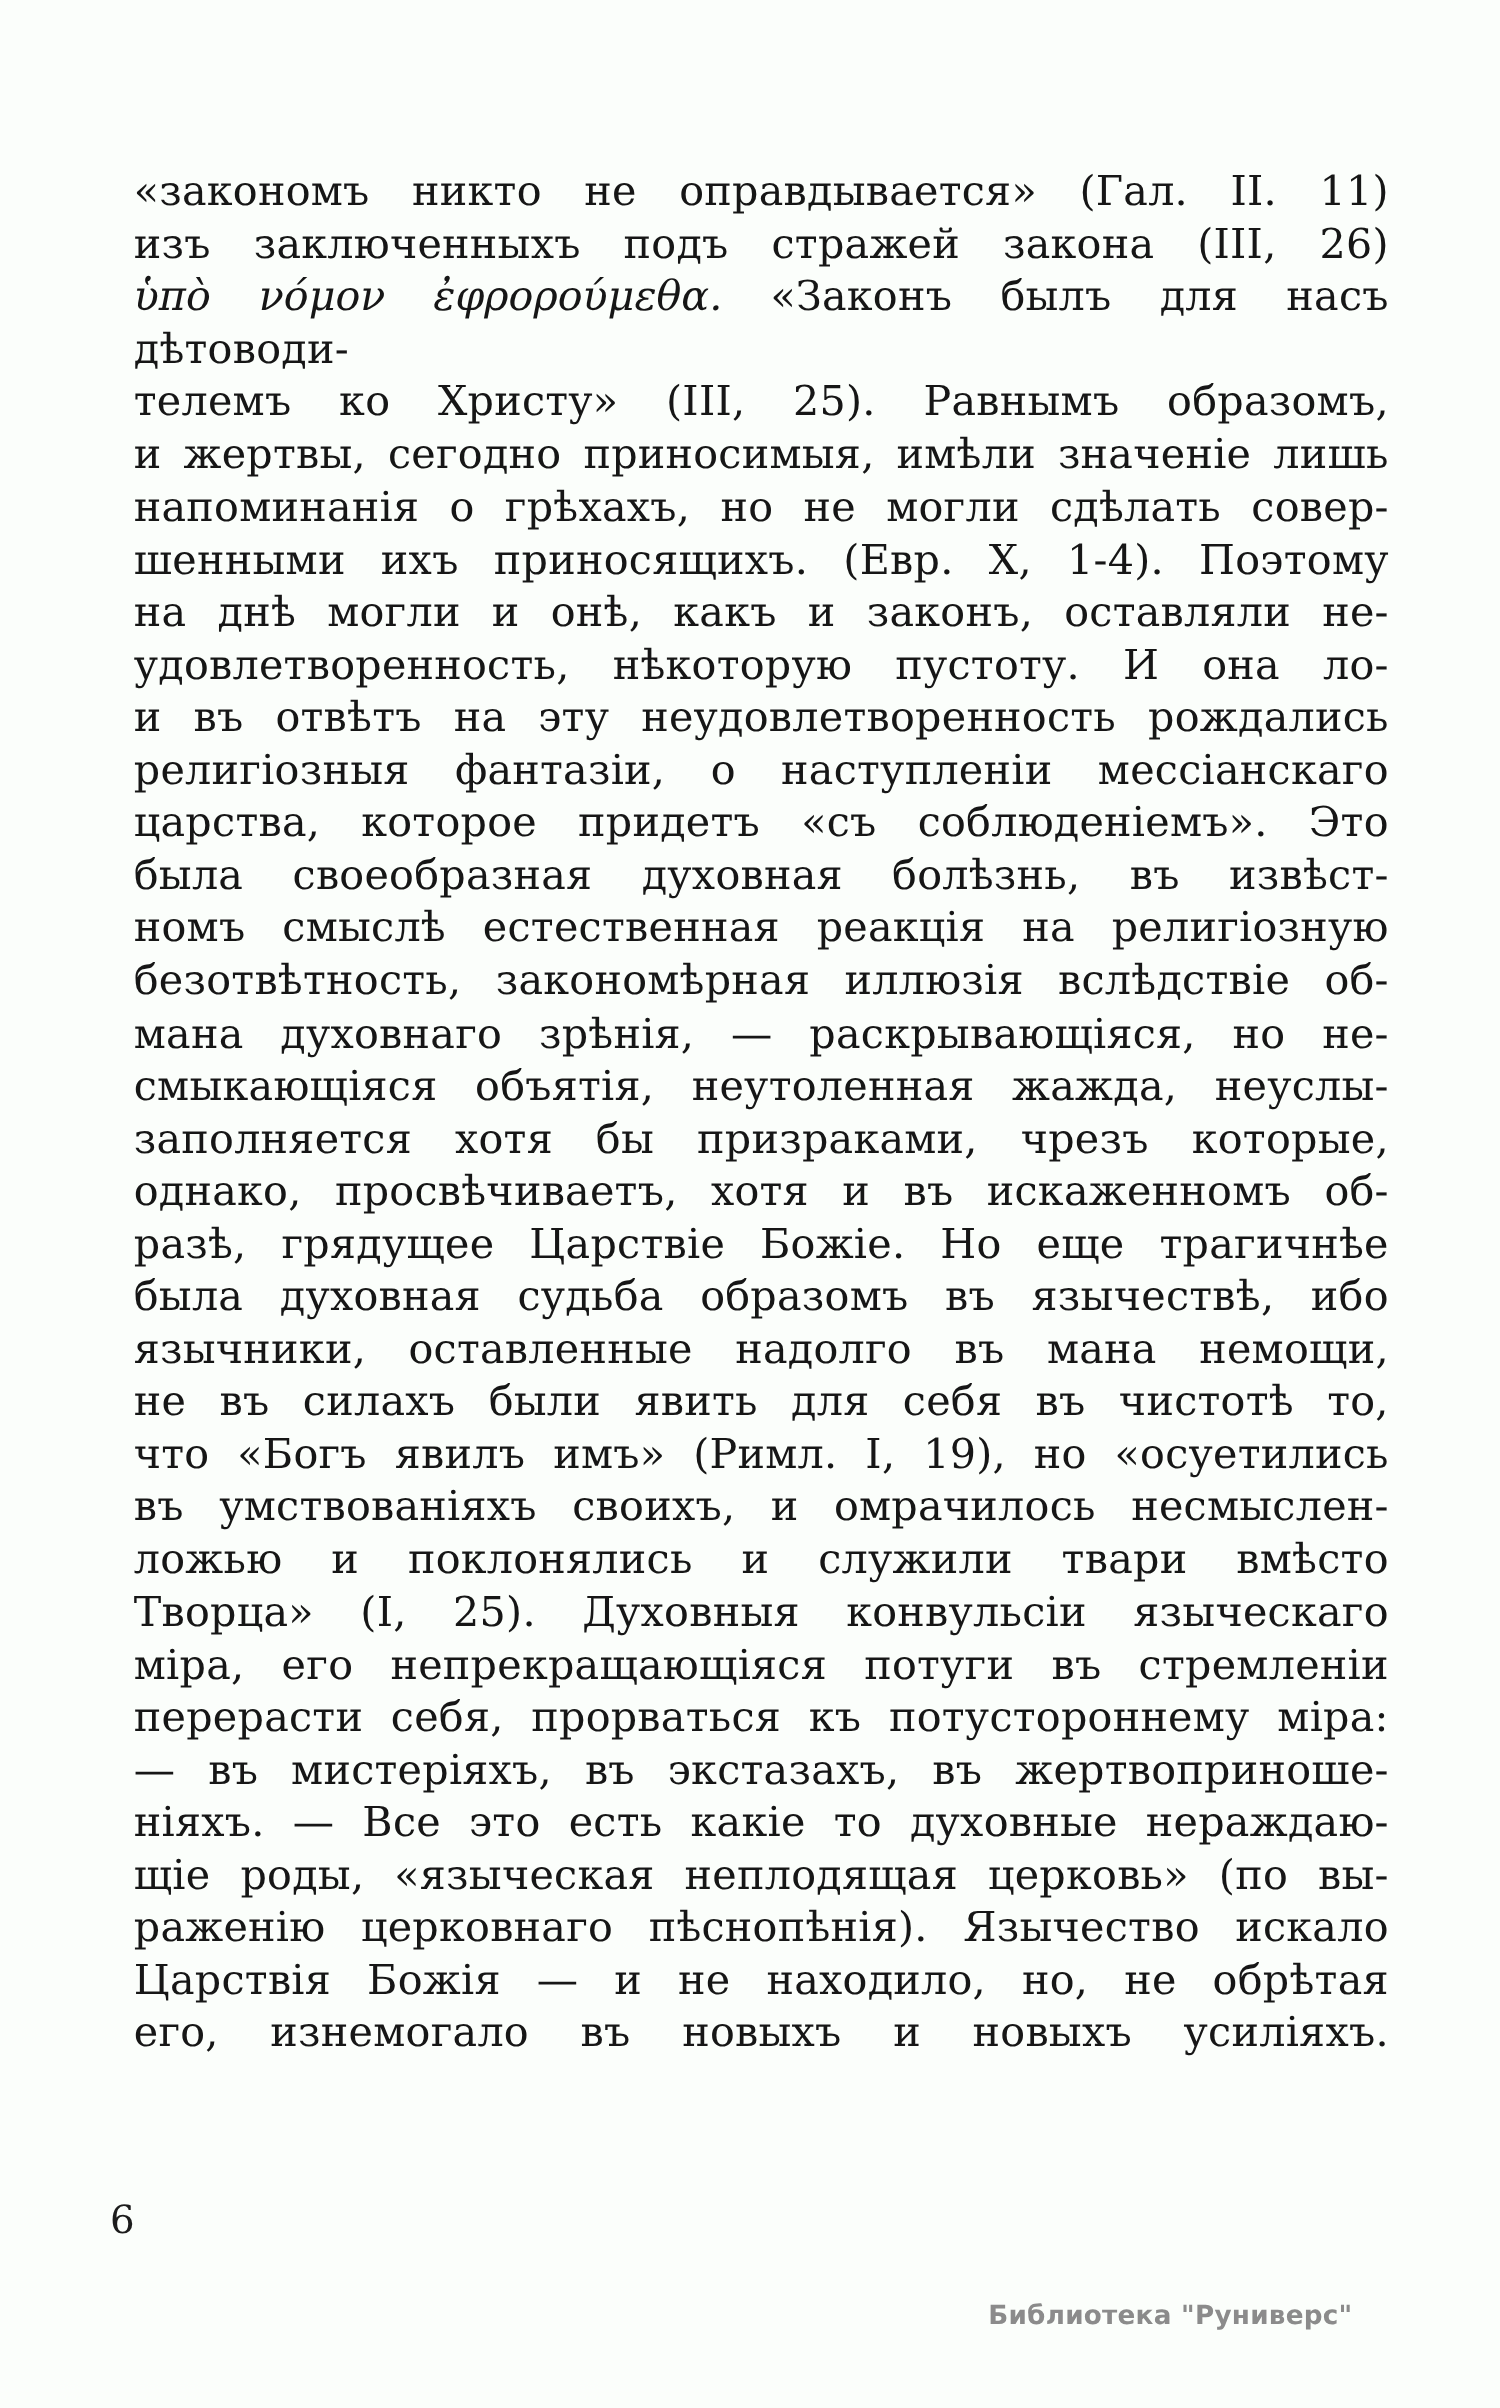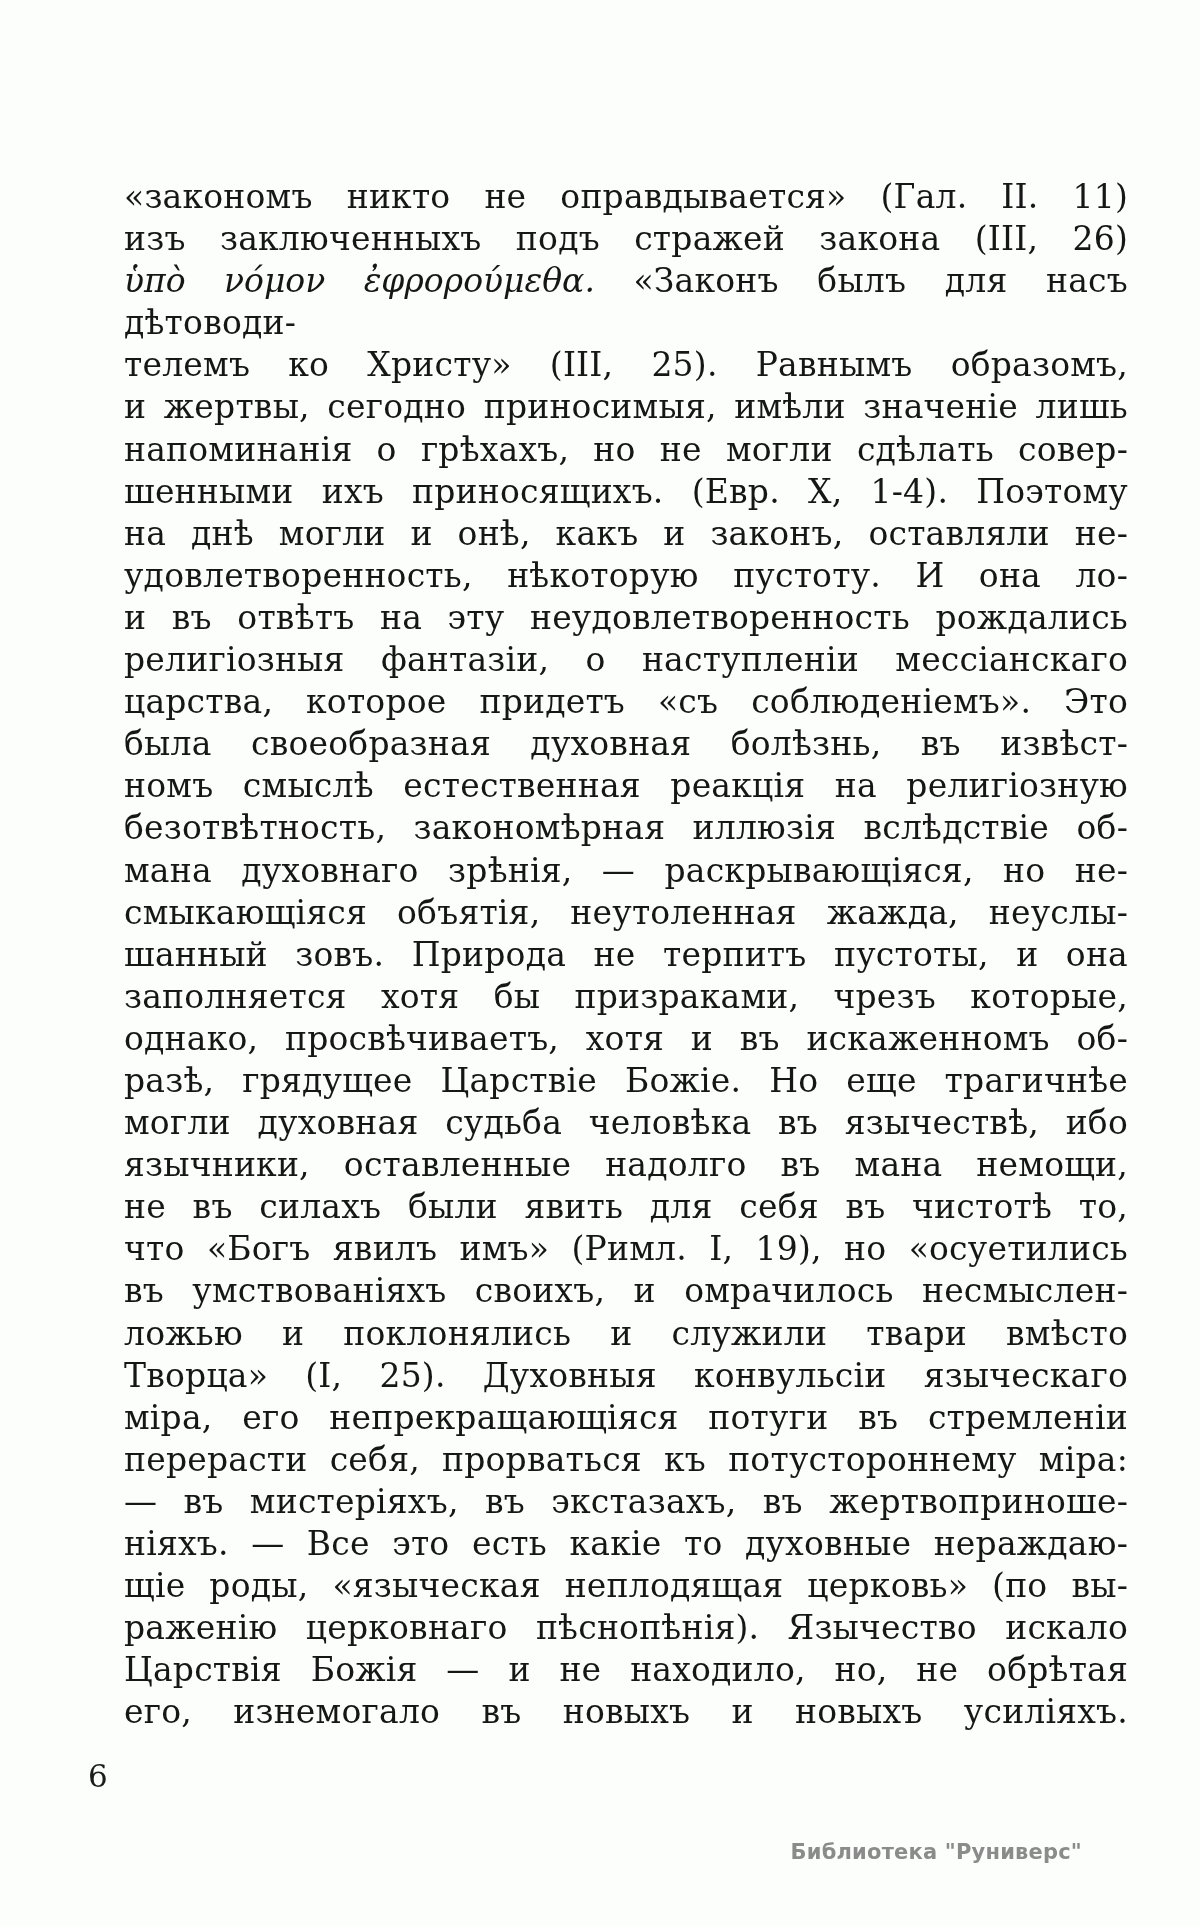--- a/index.html
+++ b/index.html
@@ -10,25 +10,24 @@
   .scan-page {
     position: relative;
     width: 1200px;
     height: 1926px;
     background: #fbfefb;
     overflow: hidden;
     font-family: "DejaVu Serif", "Liberation Serif", serif;
   }
   .text-block {
     position: absolute;
-    left: 124px;
+    left: 107px;
     top: 132px;
     width: 1004px;
     color: #161616;
-    margin-top: 44px;
   }
   .text-line {
     font-size: 33px;
     line-height: 42.1px;
     white-space: normal;
     text-align: justify;
     text-align-last: justify;
     letter-spacing: 0.2px;
   }
   .text-line i.greek {
@@ -68,25 +67,24 @@
       <div class="text-line">на днѣ могли и онѣ, какъ и законъ, оставляли не-</div>
       <div class="text-line">удовлетворенность, нѣкоторую пустоту. И она ло-</div>
       <div class="text-line">и въ отвѣтъ на эту неудовлетворенность рождались</div>
       <div class="text-line">религіозныя фантазіи, о наступленіи мессіанскаго</div>
       <div class="text-line">царства, которое придетъ «съ соблюденіемъ». Это</div>
       <div class="text-line">была своеобразная духовная болѣзнь, въ извѣст-</div>
       <div class="text-line">номъ смыслѣ естественная реакція на религіозную</div>
       <div class="text-line">безотвѣтность, закономѣрная иллюзія вслѣдствіе об-</div>
       <div class="text-line">мана духовнаго зрѣнія, — раскрывающіяся, но не-</div>
       <div class="text-line">смыкающіяся объятія, неутоленная жажда, неуслы-</div>
-      <div class="text-line">шанный зовъ. Природа не терпитъ пустоты, и она</div>
       <div class="text-line">заполняется хотя бы призраками, чрезъ которые,</div>
       <div class="text-line">однако, просвѣчиваетъ, хотя и въ искаженномъ об-</div>
       <div class="text-line">разѣ, грядущее Царствіе Божіе. Но еще трагичнѣе</div>
-      <div class="text-line">могли духовная судьба человѣка въ язычествѣ, ибо</div>
+      <div class="text-line">была духовная судьба образомъ въ язычествѣ, ибо</div>
       <div class="text-line">язычники, оставленные надолго въ мана немощи,</div>
       <div class="text-line">не въ силахъ были явить для себя въ чистотѣ то,</div>
       <div class="text-line">что «Богъ явилъ имъ» (Римл. I, 19), но «осуетились</div>
       <div class="text-line">въ умствованіяхъ своихъ, и омрачилось несмыслен-</div>
       <div class="text-line">ложью и поклонялись и служили твари вмѣсто</div>
       <div class="text-line">Творца» (I, 25). Духовныя конвульсіи языческаго</div>
       <div class="text-line">міра, его непрекращающіяся потуги въ стремленіи</div>
       <div class="text-line">перерасти себя, прорваться къ потустороннему міра:</div>
       <div class="text-line">— въ мистеріяхъ, въ экстазахъ, въ жертвоприноше-</div>
       <div class="text-line">ніяхъ. — Все это есть какіе то духовные нераждаю-</div>

